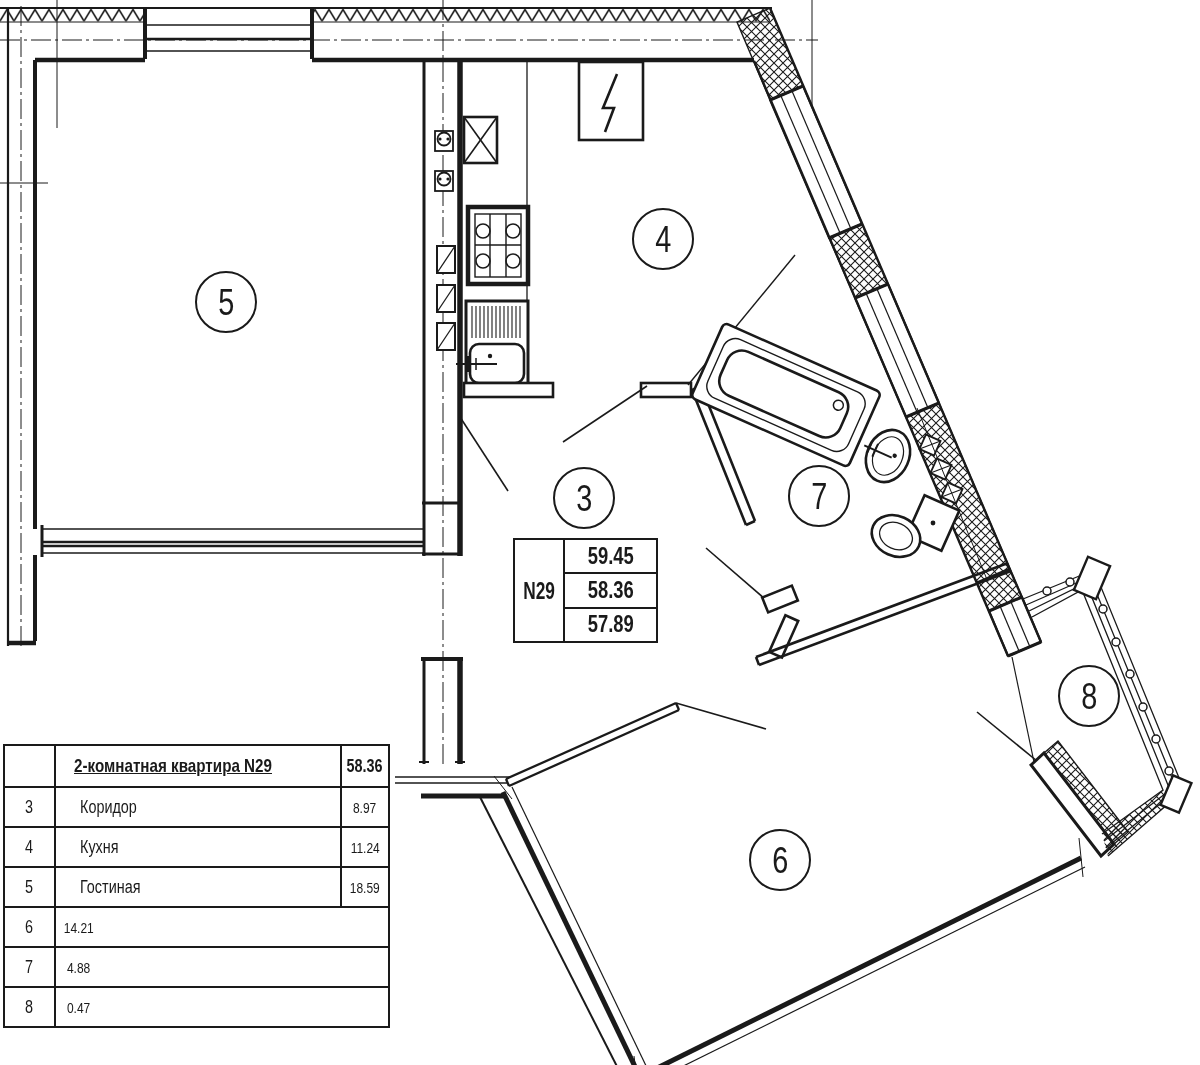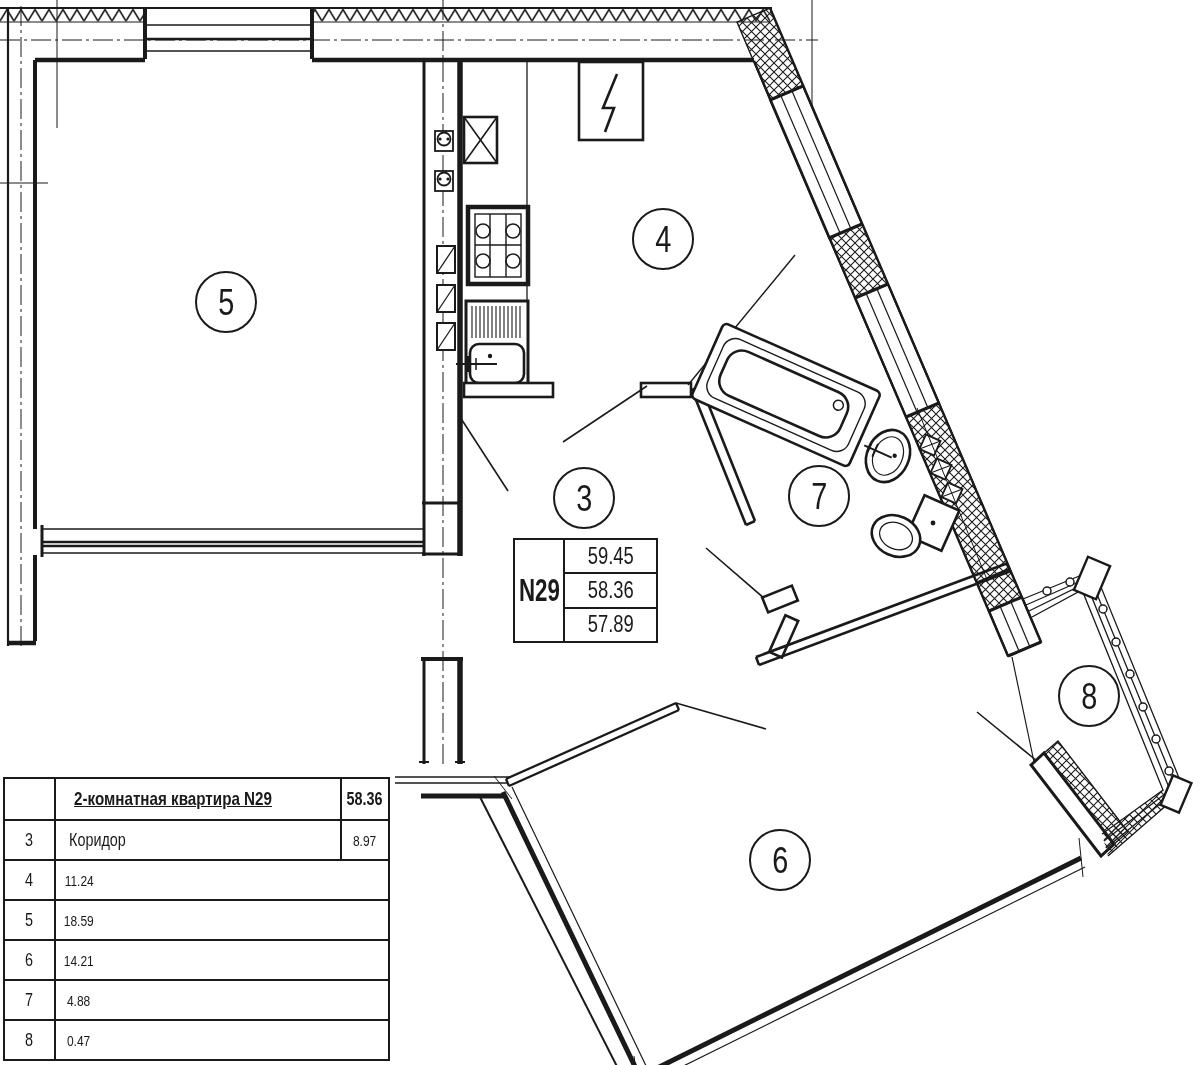--- a/index.html
+++ b/index.html
@@ -15,39 +15,39 @@
     font-size:37px;font-weight:400;line-height:1;
   }
   .room-circle span{display:inline-block;transform:scaleX(.78);}
   
   .stamp{
     position:absolute;left:513px;top:538px;width:145px;height:105px;
     border:2.5px solid #1a1a1a;display:flex;background:#fff;box-sizing:border-box;
   }
   .stamp .unit{
     width:50px;border-right:2.5px solid #1a1a1a;display:flex;align-items:center;justify-content:center;
-    font-weight:700;font-size:31px;box-sizing:border-box;
+    font-weight:700;font-size:24px;box-sizing:border-box;
   }
   .stamp .unit span{display:inline-block;transform:scaleX(.72);}
   .stamp .vals{flex:1;display:flex;flex-direction:column;}
   .stamp .vals .v{
     flex:1;display:flex;align-items:center;justify-content:center;
-    font-weight:400;font-size:23px;box-sizing:border-box;
+    font-weight:700;font-size:23px;box-sizing:border-box;
   }
   .stamp .vals .v + .v{border-top:2.5px solid #1a1a1a;}
   .stamp .vals .v span{display:inline-block;transform:scaleX(.8);}
   
   .expl{
-    position:absolute;left:3px;top:777px;width:387px;background:#fff;
+    position:absolute;left:3px;top:744px;width:387px;background:#fff;
     border:2.5px solid #1a1a1a;box-sizing:border-box;
   }
   .expl .row{display:flex;height:40px;box-sizing:border-box;}
   .expl .row + .row{border-top:2px solid #1a1a1a;}
   .expl .c1{width:51px;border-right:2px solid #1a1a1a;display:flex;align-items:center;justify-content:center;font-size:18px;box-sizing:border-box;}
-  .expl .c2{flex:1;border-right:2px solid #1a1a1a;display:flex;align-items:center;font-size:18px;padding-left:13px;box-sizing:border-box;}
+  .expl .c2{flex:1;border-right:2px solid #1a1a1a;display:flex;align-items:center;font-size:18px;padding-left:24px;box-sizing:border-box;}
   .expl .c3{width:46px;display:flex;align-items:center;justify-content:center;font-size:15px;box-sizing:border-box;}
   .expl .hdr .c2{justify-content:center;padding-left:0;font-weight:700;font-size:19px;text-decoration:underline;}
   .expl .hdr .c3{font-weight:700;font-size:18px;}
   .expl .cx{display:inline-block;transform:scaleX(.8);}
   .expl .c2 .cx{transform-origin:left center;}
 </style>
 </head>
 <body>
 
 <div class="stage">
@@ -377,28 +377,34 @@
           <span class="cx">Коридор</span>
         </div>
     <div class="c3">
           <span class="cx">8.97</span>
         </div>
   </div>
   <div class="row">
     <div class="c1">
           <span class="cx">4</span>
         </div>
+    <div class="c2">
+          <span class="cx">Кухня</span>
+        </div>
     <div class="c3">
           <span class="cx">11.24</span>
         </div>
   </div>
   <div class="row">
     <div class="c1">
           <span class="cx">5</span>
         </div>
+    <div class="c2">
+          <span class="cx">Гостиная</span>
+        </div>
     <div class="c3">
           <span class="cx">18.59</span>
         </div>
   </div>
   <div class="row">
     <div class="c1">
           <span class="cx">6</span>
         </div>
     <div class="c3">
           <span class="cx">14.21</span>

